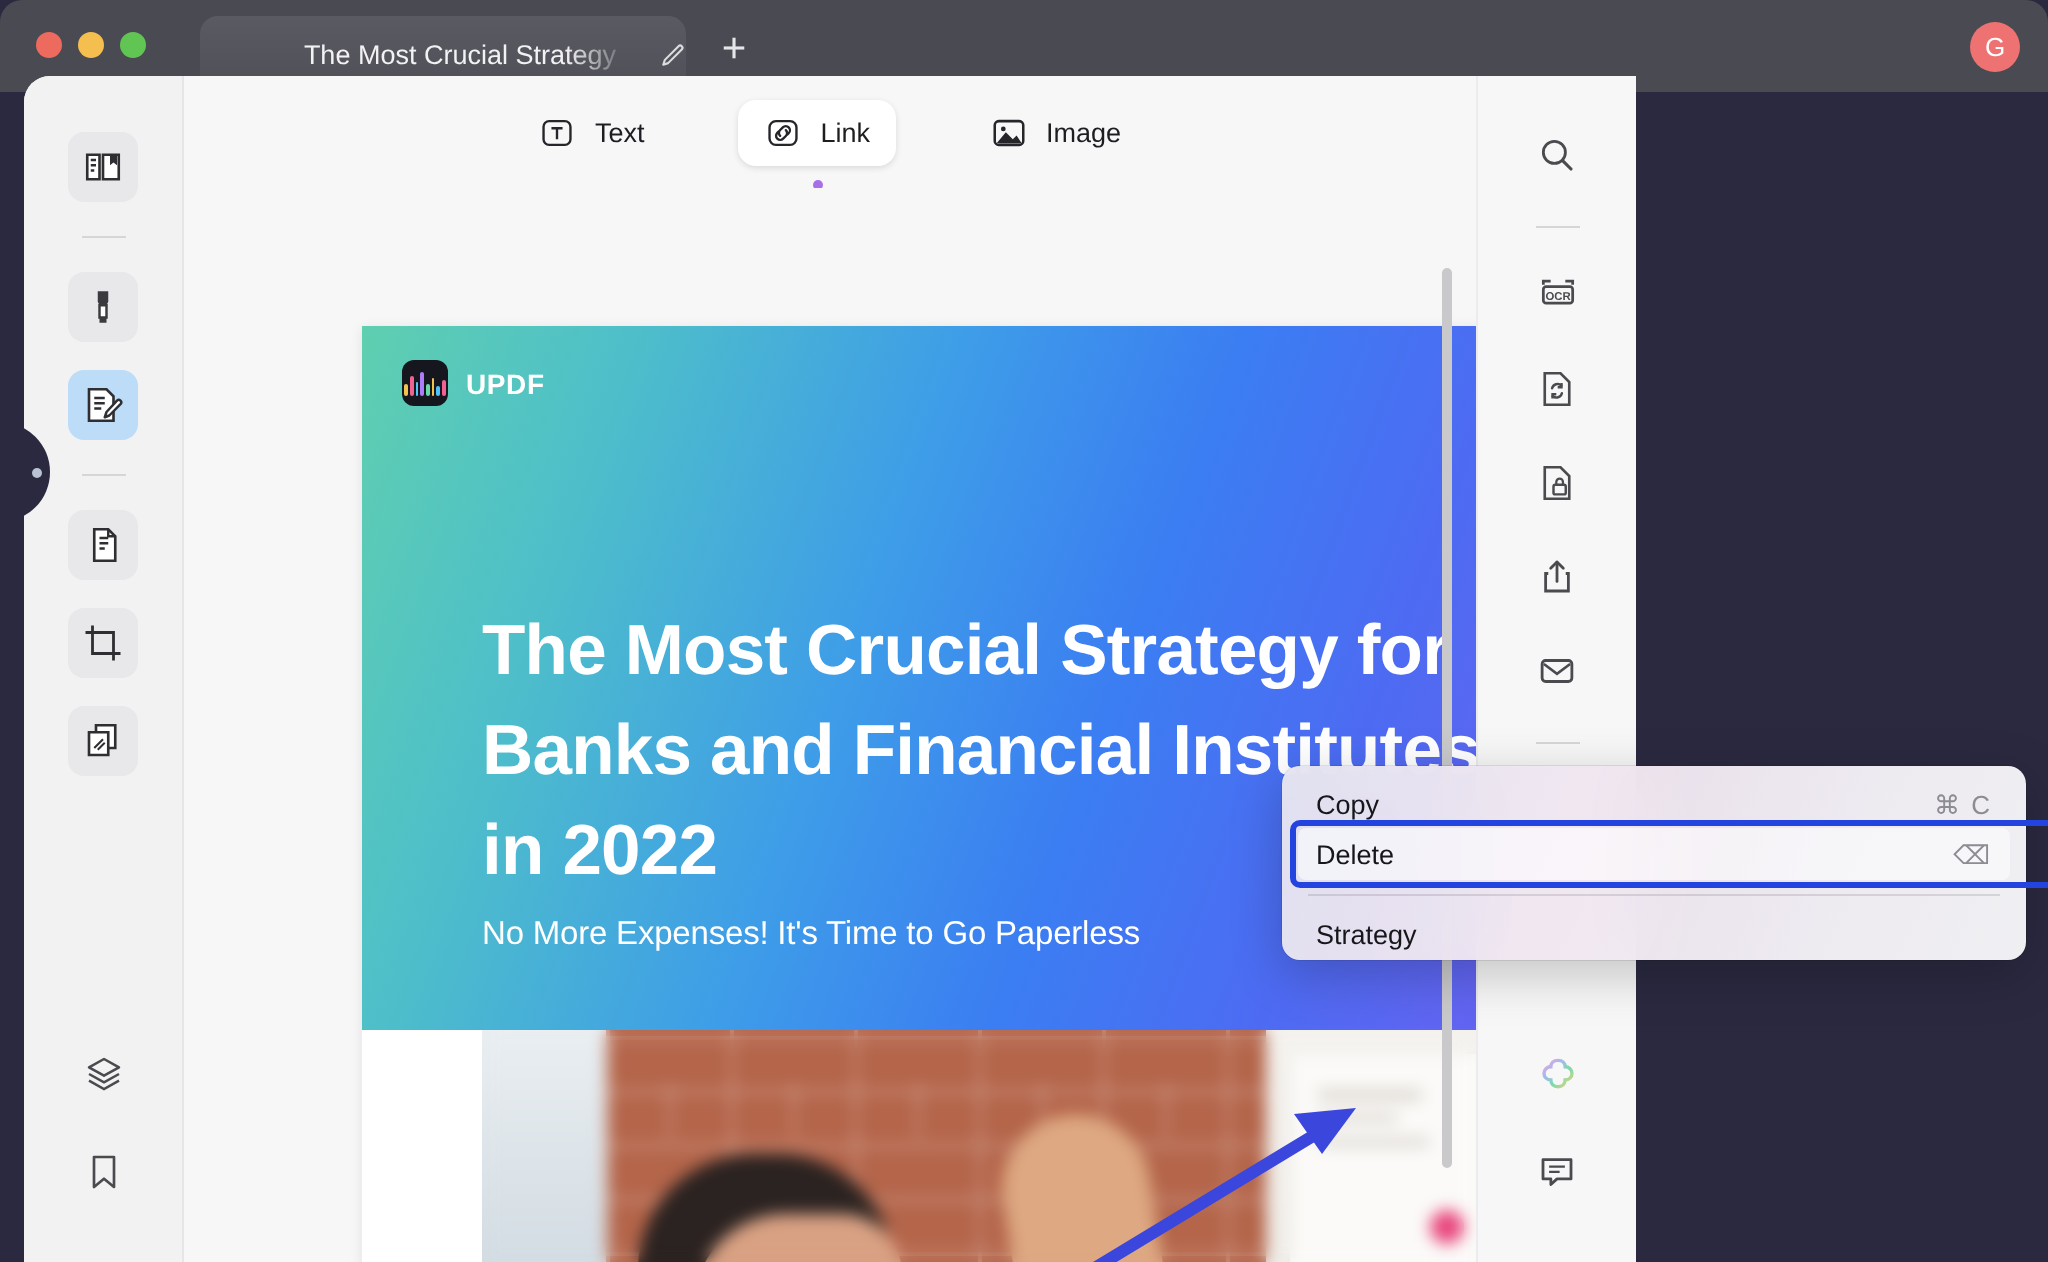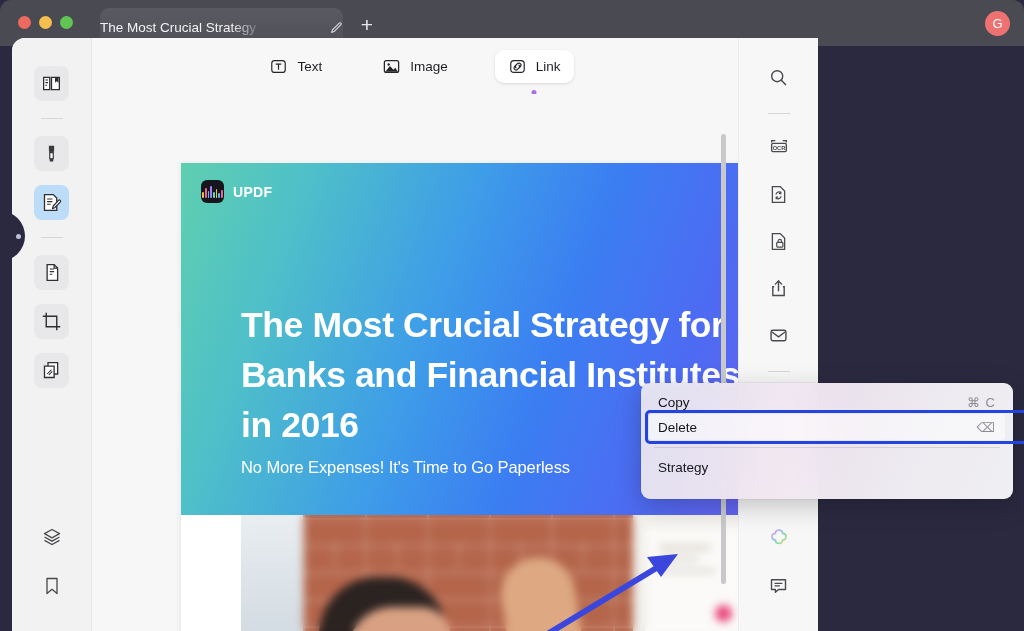--- a/index.html
+++ b/index.html
@@ -18,21 +18,21 @@
   .traffic { position: absolute; left: 18px; top: 16px; display: flex; gap: 8px; }
   .tl { width: 13px; height: 13px; border-radius: 50%; }
   .tl.red { background: #ed6a5e; }
   .tl.yellow { background: #f5bf4f; }
   .tl.green { background: #61c554; }
 
   .tab {
     position: absolute; left: 100px; top: 8px; width: 243px; height: 38px;
     background: linear-gradient(180deg,#5a5a62 0%,#4f4f57 100%);
     border-top-left-radius: 9px; border-top-right-radius: 9px;
-    display: flex; align-items: center; justify-content: space-between; gap: 10px;
+    display: flex; align-items: center; justify-content: flex-end; gap: 22px;
   }
   .tab-title {
     font-size: 13.5px; color: #f2f2f4; white-space: nowrap; overflow: hidden;
     max-width: 178px; text-overflow: clip;
     -webkit-mask-image: linear-gradient(90deg,#000 84%,rgba(0,0,0,.25) 100%);
             mask-image: linear-gradient(90deg,#000 84%,rgba(0,0,0,.25) 100%);
   }
   .tab-pencil { color: #dcdce0; font-size: 13px; transform: rotate(0deg); }
   .newtab {
     position: absolute; left: 356px; top: 15px; width: 22px; height: 22px;
@@ -168,21 +168,21 @@
   .link-label { position: absolute; left: 0; right: 0; top: 8px; text-align: center; color: #23233a; font-size: 10.5px; }
 
   
   .arrow-svg { position: absolute; left: 0; top: 0; width: 672px; height: 600px; pointer-events: none; z-index: 10; }
 
   
   .scrollbar { position: absolute; right: 12px; top: 40px; width: 5px; height: 450px; border-radius: 3px; background: #c9c9cc; }
 
   
   .ctxmenu {
-    position: absolute; left: 641px; top: 383px; width: 372px; padding: 7px 0 19px;
+    position: absolute; left: 641px; top: 383px; width: 372px; padding: 7px 0 0;
     border-radius: 9px; z-index: 60;
     background: linear-gradient(115deg, rgba(230,228,240,.97) 0%, rgba(240,230,240,.97) 42%, rgba(244,240,246,.97) 70%, rgba(246,246,248,.97) 100%);
     box-shadow: 0 7px 26px rgba(0,0,0,.22), 0 0 0 .5px rgba(0,0,0,.09);
     backdrop-filter: blur(18px);
   }
   .mi {
     position: relative; height: 25px; display: flex; align-items: center;
     padding: 0 17px; font-size: 13.5px; color: #17171b;
   }
   .mi .sc { margin-left: auto; color: #8c8c93; font-size: 13px; letter-spacing: 1px; }
@@ -295,37 +295,37 @@
 
     <div class="toolbar">
       <div class="tool">
         <svg width="19" height="19" viewBox="0 0 24 24">
           <rect x="3.5" y="4.5" width="17" height="15" rx="3.5" fill="none" stroke="#25252a" stroke-width="1.5"></rect>
           <path d="M8.5 9h7M12 9v7" stroke="#25252a" stroke-width="1.5"></path>
         </svg>
         <span>Text</span>
       </div>
 
+      <div class="tool selected">
+        <svg width="19" height="19" viewBox="0 0 24 24">
+          <rect x="3.5" y="4.5" width="17" height="15" rx="4" fill="none" stroke="#25252a" stroke-width="1.5"></rect>
+          <path d="M10.2 13.8a2.6 2.6 0 0 1 0-3.7l1.7-1.7a2.6 2.6 0 0 1 3.7 3.7l-.8.8" fill="none" stroke="#25252a" stroke-width="1.5" stroke-linecap="round"></path>
+          <path d="M13.8 10.2a2.6 2.6 0 0 1 0 3.7l-1.7 1.7a2.6 2.6 0 0 1-3.7-3.7l.8-.8" fill="none" stroke="#25252a" stroke-width="1.5" stroke-linecap="round"></path>
+        </svg>
+        <span>Link</span>
+        <span class="dot-ind"></span>
+      </div>
+
       <div class="tool">
         <svg width="19" height="19" viewBox="0 0 24 24">
           <rect x="3" y="4.5" width="18" height="15" rx="2.5" fill="none" stroke="#25252a" stroke-width="1.6"></rect>
           <circle cx="8.4" cy="9.4" r="1.5" fill="#25252a"></circle>
           <path d="M4.2 18.5 L10 11.5 L14.4 16 L16.8 13.6 L20 18.5Z" fill="#25252a"></path>
         </svg>
         <span>Image</span>
-      </div>
-
-      <div class="tool selected">
-        <svg width="19" height="19" viewBox="0 0 24 24">
-          <rect x="3.5" y="4.5" width="17" height="15" rx="4" fill="none" stroke="#25252a" stroke-width="1.5"></rect>
-          <path d="M10.2 13.8a2.6 2.6 0 0 1 0-3.7l1.7-1.7a2.6 2.6 0 0 1 3.7 3.7l-.8.8" fill="none" stroke="#25252a" stroke-width="1.5" stroke-linecap="round"></path>
-          <path d="M13.8 10.2a2.6 2.6 0 0 1 0 3.7l-1.7 1.7a2.6 2.6 0 0 1-3.7-3.7l.8-.8" fill="none" stroke="#25252a" stroke-width="1.5" stroke-linecap="round"></path>
-        </svg>
-        <span>Link</span>
-        <span class="dot-ind"></span>
       </div>
     </div>
 
     <div class="canvas">
       <div class="page">
 
         <div class="hero">
           <div class="hero-logo">
             <div class="logo-sq">
               <i style="height:6px;background:#f2c14e"></i>
@@ -333,21 +333,21 @@
               <i style="height:7px;background:#4fc3f7"></i>
                 <i style="height:12px;background:#ab7df8"></i>
               <i style="height:6px;background:#66d9a8"></i>
                 <i style="height:9px;background:#f2c14e"></i>
               <i style="height:5px;background:#4fc3f7"></i>
                 <i style="height:8px;background:#f06292"></i>
             </div>
             <div class="logo-text">UPDF</div>
           </div>
 
-          <div class="hero-h1">The Most Crucial Strategy for Banks and Financial Institutes in 2016</div>
+          <div class="hero-h1">The Most Crucial Strategy for Banks and Financial Institutes in 2022</div>
           <div class="hero-sub">No More Expenses! It's Time to Go Paperless</div>
         </div>
 
         <div class="photo">
           <div class="wall-left"></div>
           <div class="brick"></div>
           <div class="wall-right"></div>
           <div class="whiteboard">
             <div class="wb-l" style="left:14px;top:18px;width:52px;height:5px"></div>
             <div class="wb-l" style="left:14px;top:30px;width:40px;height:4px"></div>

